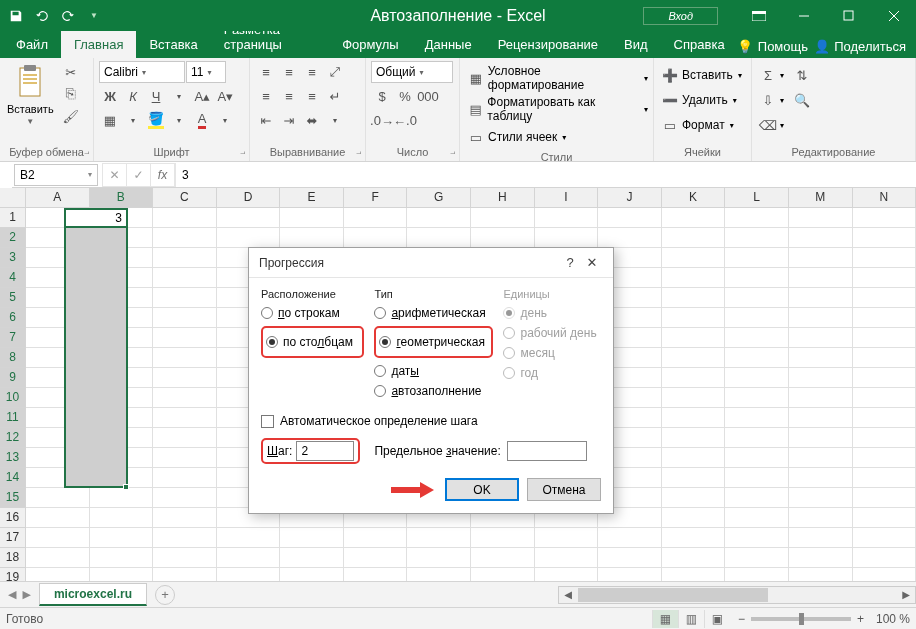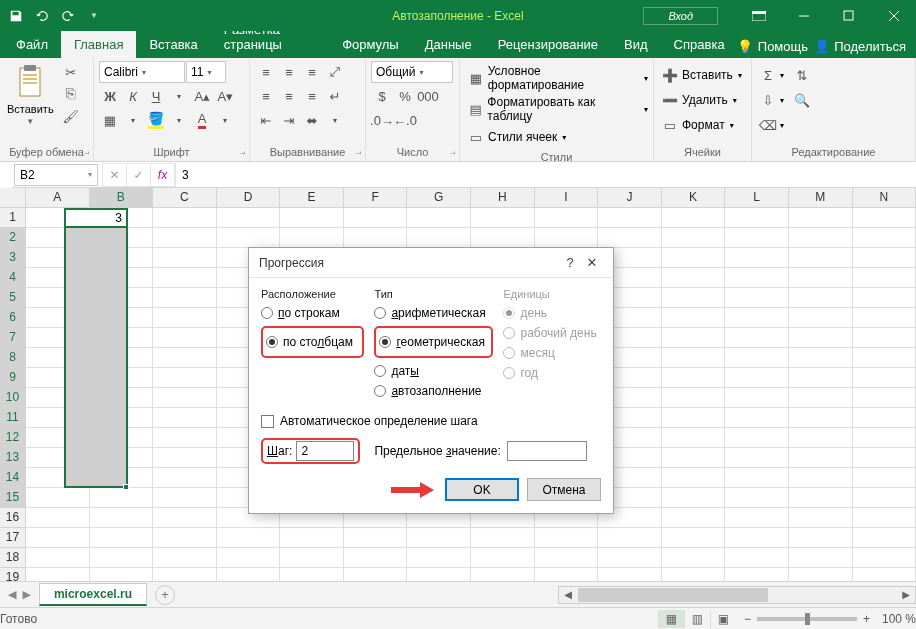--- a/index.html
+++ b/index.html
@@ -2,21 +2,21 @@
 <html><head>
 <meta charset="utf-8">
 <style>
 * { box-sizing: border-box; margin: 0; padding: 0; font-family: "Segoe UI", Tahoma, sans-serif; }
 body { width: 916px; height: 629px; background: #fff; overflow: hidden; position: relative; font-size: 12px; }
 
 
 .titlebar { height: 31px; background: #0f7b3e; display: flex; align-items: center; color: #fff; position: relative; }
 .tb-left { display: flex; align-items: center; gap: 2px; padding-left: 4px; }
 .tb-btn { width: 24px; height: 24px; display: flex; align-items: center; justify-content: center; font-size: 12px; }
-.tb-title { position: absolute; left: 50%; transform: translateX(-50%); font-size: 12px; color: #bef264; }
+.tb-title { position: absolute; left: 50%; transform: translateX(-50%); font-size: 16px; color: #ffffff; }
 .tb-right { position: absolute; right: 0; display: flex; align-items: center; }
 .signin { border: 1px solid #5fa275; padding: 2px 24px; font-size: 11px; margin-right: 18px; color:#fff;font-style:italic; }
 .wbtn { width: 45px; height: 29px; display: flex; align-items: center; justify-content: center; }
 
 
 .tabs { height: 27px; background: #0f7b3e; display: flex; align-items: flex-end; }
 .tab { padding: 6px 13px 6px; color: #fff; font-size: 13px; cursor: pointer; }
 .tab.active { background: #f3f3f3; color: #217346; }
 .tab.file { color: #fff; padding-left: 16px; }
 .tabs-right { margin-left: auto; display: flex; align-items: center; gap: 6px; padding-right: 10px; padding-bottom: 4px; }
@@ -32,21 +32,21 @@
 .big-btn { display: flex; flex-direction: column; align-items: center; gap: 2px; font-size: 11px; padding: 2px 2px; }
 .mini-row { display: flex; align-items: center; gap: 1px; }
 .mini { width: 22px; height: 22px; display: flex; align-items: center; justify-content: center; font-size: 13px; color:#555; }
 .combo { height: 22px; border: 1px solid #c8c8c8; background: #fff; display: flex; align-items: center; padding: 0 4px; font-size: 12px; }
 .combo .dd { margin-left: 4px; font-size: 8px; color: #666; }
 
 
 .fbar { height: 26px; border-bottom: 1px solid #d4d4d4; display: flex; align-items: center; background:#fff;margin-left:12px; }
 .namebox { width: 84px; height: 22px; border: 1px solid #c8c8c8; margin: 0 4px 0 2px; padding: 0 5px; display: flex; align-items: center; justify-content: space-between; font-size: 12px; }
 .fbtn { width: 24px; height: 22px; display: flex; align-items: center; justify-content: center; border-right: 1px solid #e5e5e5; color: #a0a0a0; font-size: 12px; }
-.fbtn.fx { font-style: italic; color:#a21caf; }
+.fbtn.fx { font-style: italic; color:#737373; }
 .finput { flex: 1; padding: 0 6px; font-size: 12px; }
 
 
 .grid-wrap { position: relative; height: 405px; overflow: hidden; background:#fff; }
 .corner { position: absolute; left:0; top:0; width: 26px; height: 20px; background:#f0f0f0; border-right:1px solid #d4d4d4; border-bottom:1px solid #d4d4d4; }
 .col-headers { position: absolute; left:26px; top:0; right:0; height:20px; display:flex; }
 .ch { width: 64px; height:20px; background:#f0f0f0; border-right:1px solid #d4d4d4; border-bottom:1px solid #d4d4d4; text-align:center; font-size:12px; color:#333; line-height:19px; }
 .ch.sel { background:#d3d3d3; color:#217346; }
 .row-headers { position:absolute; left:0; top:20px; width:26px; }
 .rh { height:20px; background:#f0f0f0; border-right:1px solid #d4d4d4; border-bottom:1px solid #d4d4d4; text-align:center; font-size:12px; color:#333; line-height:19px; }
@@ -89,21 +89,21 @@
 
 
 .sheet-tabs { position:absolute; bottom:22px; left:0; right:0; height:26px; border-top:1px solid #d4d4d4; background:#f3f3f3; display:flex; align-items:center; }
 .st-nav { display:flex; gap:6px; padding:0 8px; color:#888; font-size:11px; }
 .st-tab { background:#fff; border:1px solid #ccc; border-bottom:2px solid #217346; padding:3px 14px; font-size:12px; font-weight:bold; color:#217346; }
 .st-add { width:20px; height:20px; border:1px solid #ccc; border-radius:50%; display:flex; align-items:center; justify-content:center; margin-left:8px; color:#777; font-size:13px; }
 .hscroll { margin-left:auto; width:358px; height:18px; border:1px solid #ccc; background:#f0f0f0; display:flex; align-items:center; }
 .hscroll .ar { width:18px; text-align:center; color:#666; font-size:10px; }
 .hscroll .thumb { width:190px; height:14px; background:#cdcdcd; margin-left:1px; }
 
-.status { position:absolute; bottom:0; left:0; right:0; height:22px; background:#f3f3f3; border-top:1px solid #d4d4d4; display:flex; align-items:center; font-size:12px; color:#555; padding:0 0; }
+.status { position:absolute; bottom:0; left:0; right:0; height:22px; background:#f3f3f3; border-top:1px solid #d4d4d4; display:flex; align-items:center; font-size:12px; color:#555; padding:0 6px; }
 .status .sp { flex:1; }
 .view-btn { width:26px; height:18px; display:flex; align-items:center; justify-content:center; border-left:1px solid #ddd; color:#666; }
 .view-btn.active { background:#d8e6da; }
 .zoom { display:flex; align-items:center; gap:6px; margin-left:8px; }
 .zslider { width:100px; height:4px; background:#c0c0c0; position:relative; }
 .zslider::after { content:""; position:absolute; left:48px; top:-4px; width:5px; height:12px; background:#888; }
 
 
 svg { display:block; }
 u { text-decoration: underline; }

